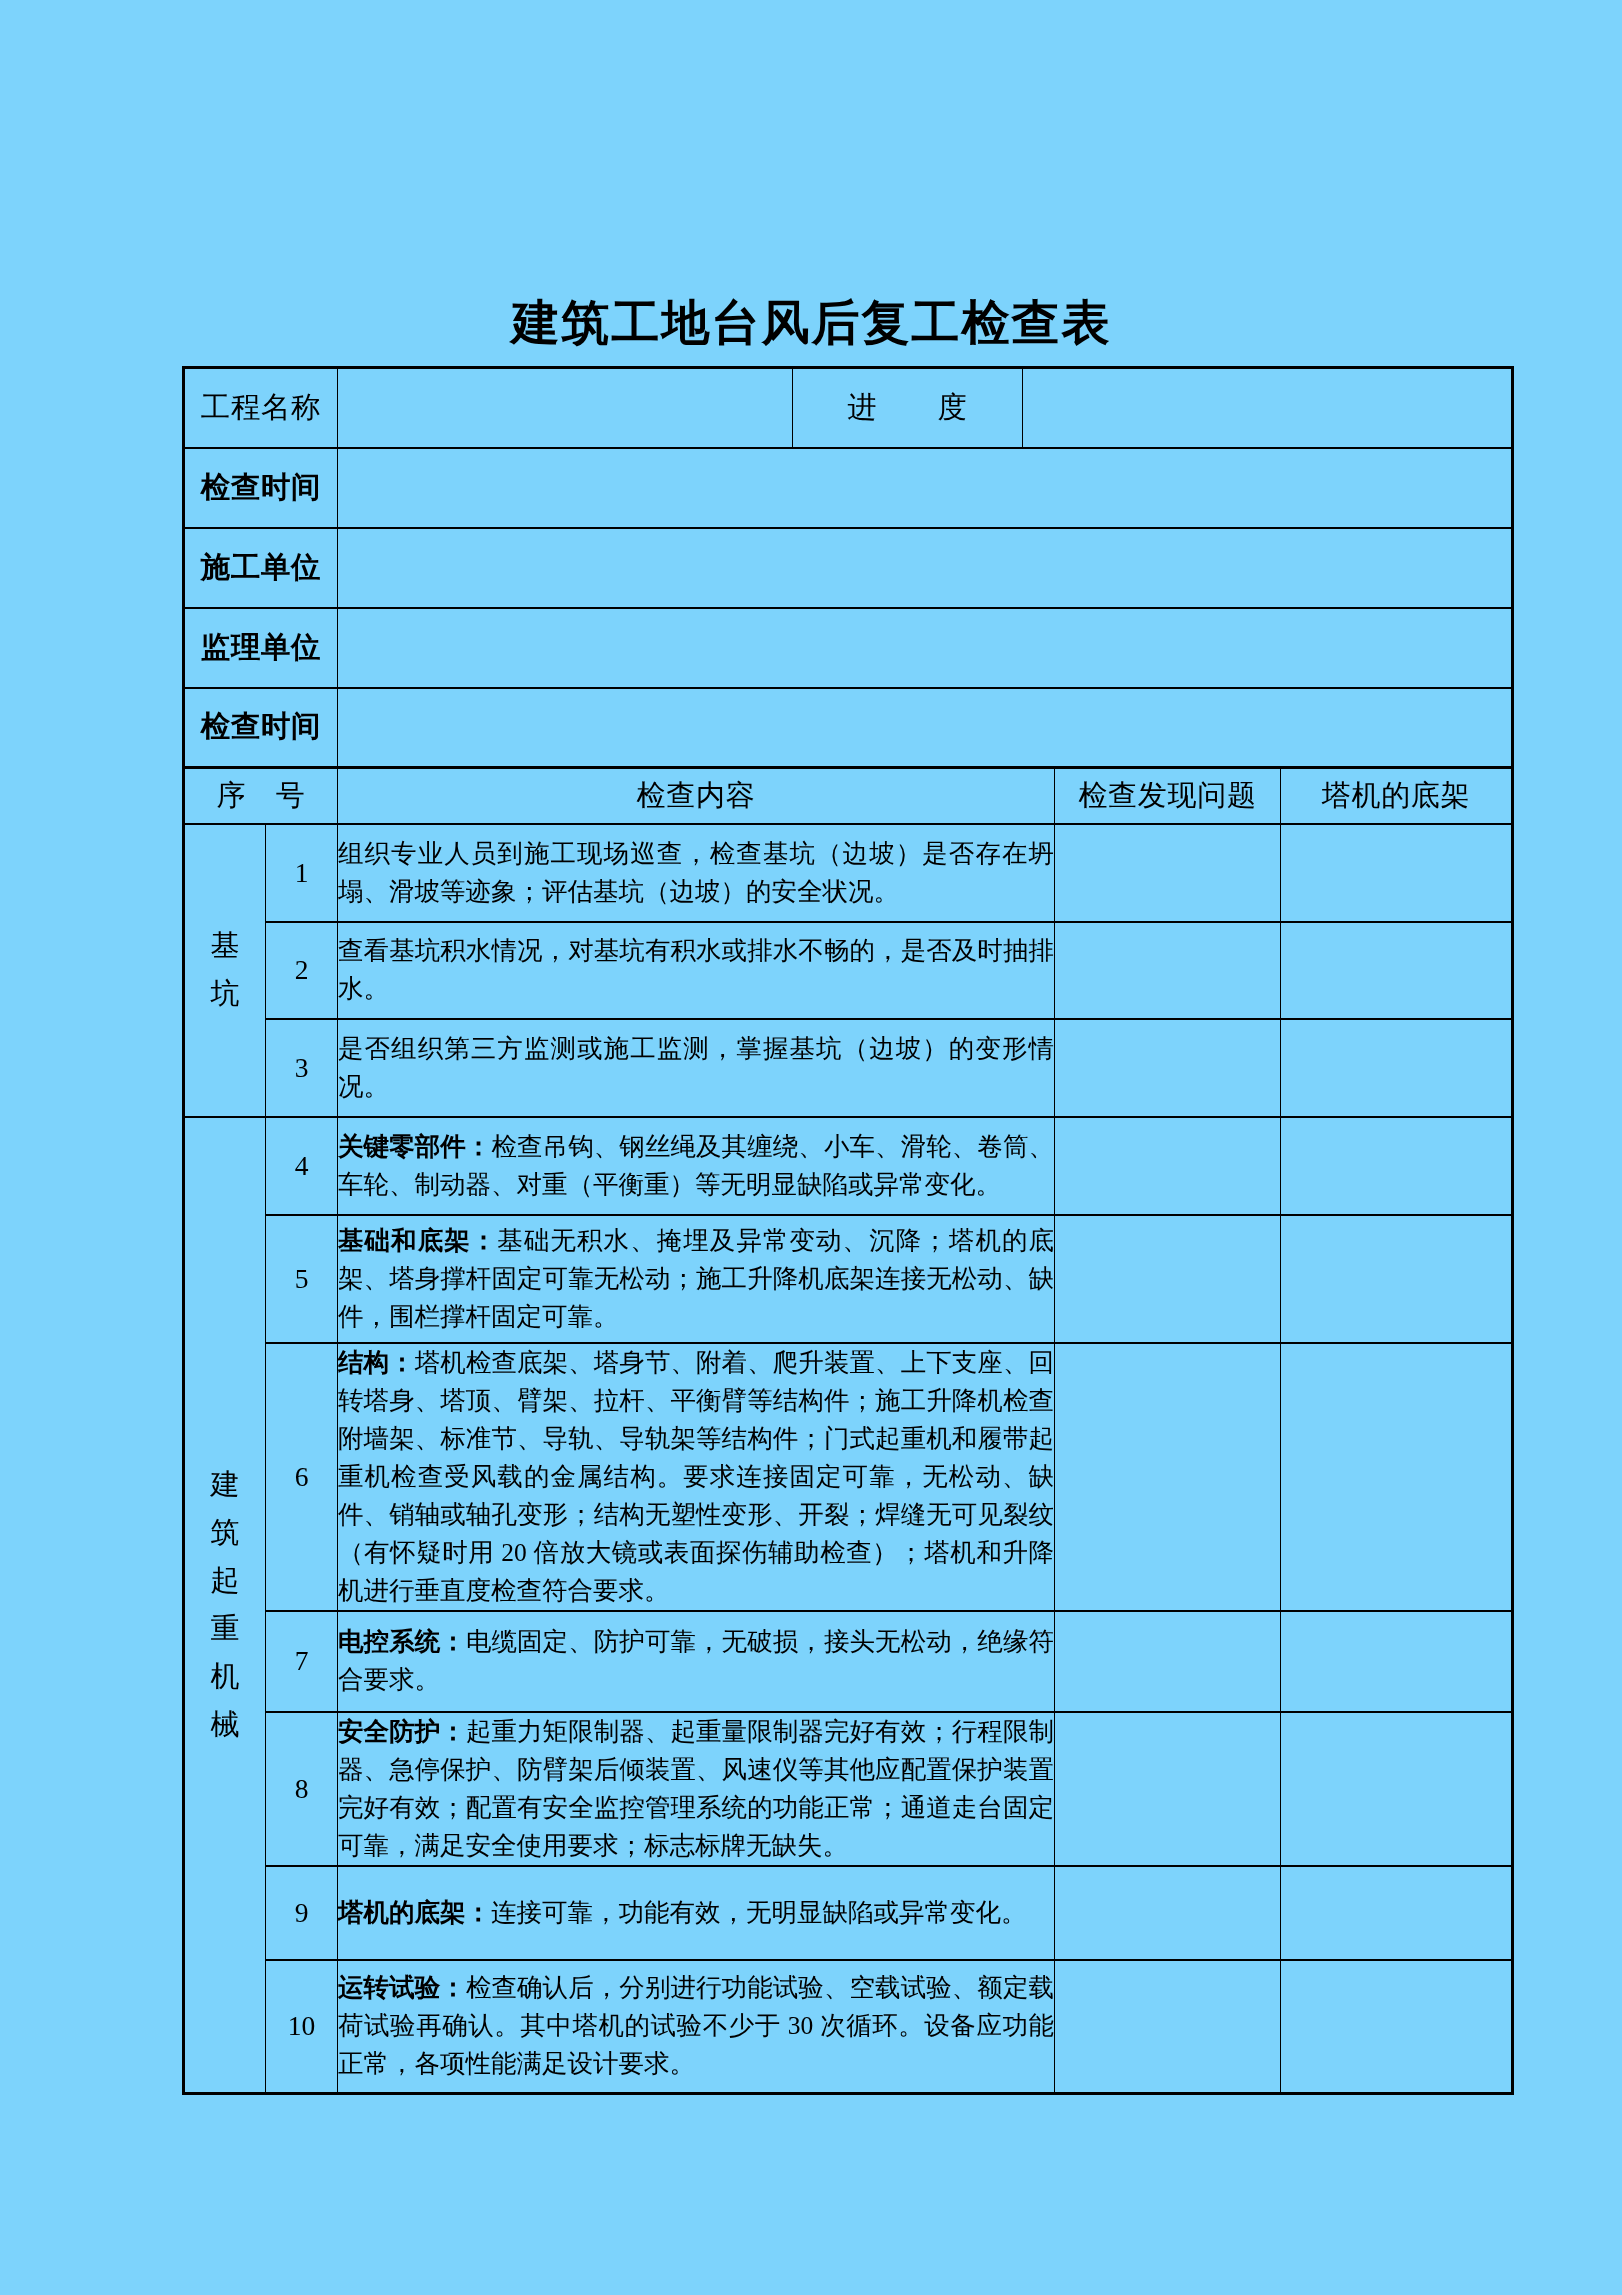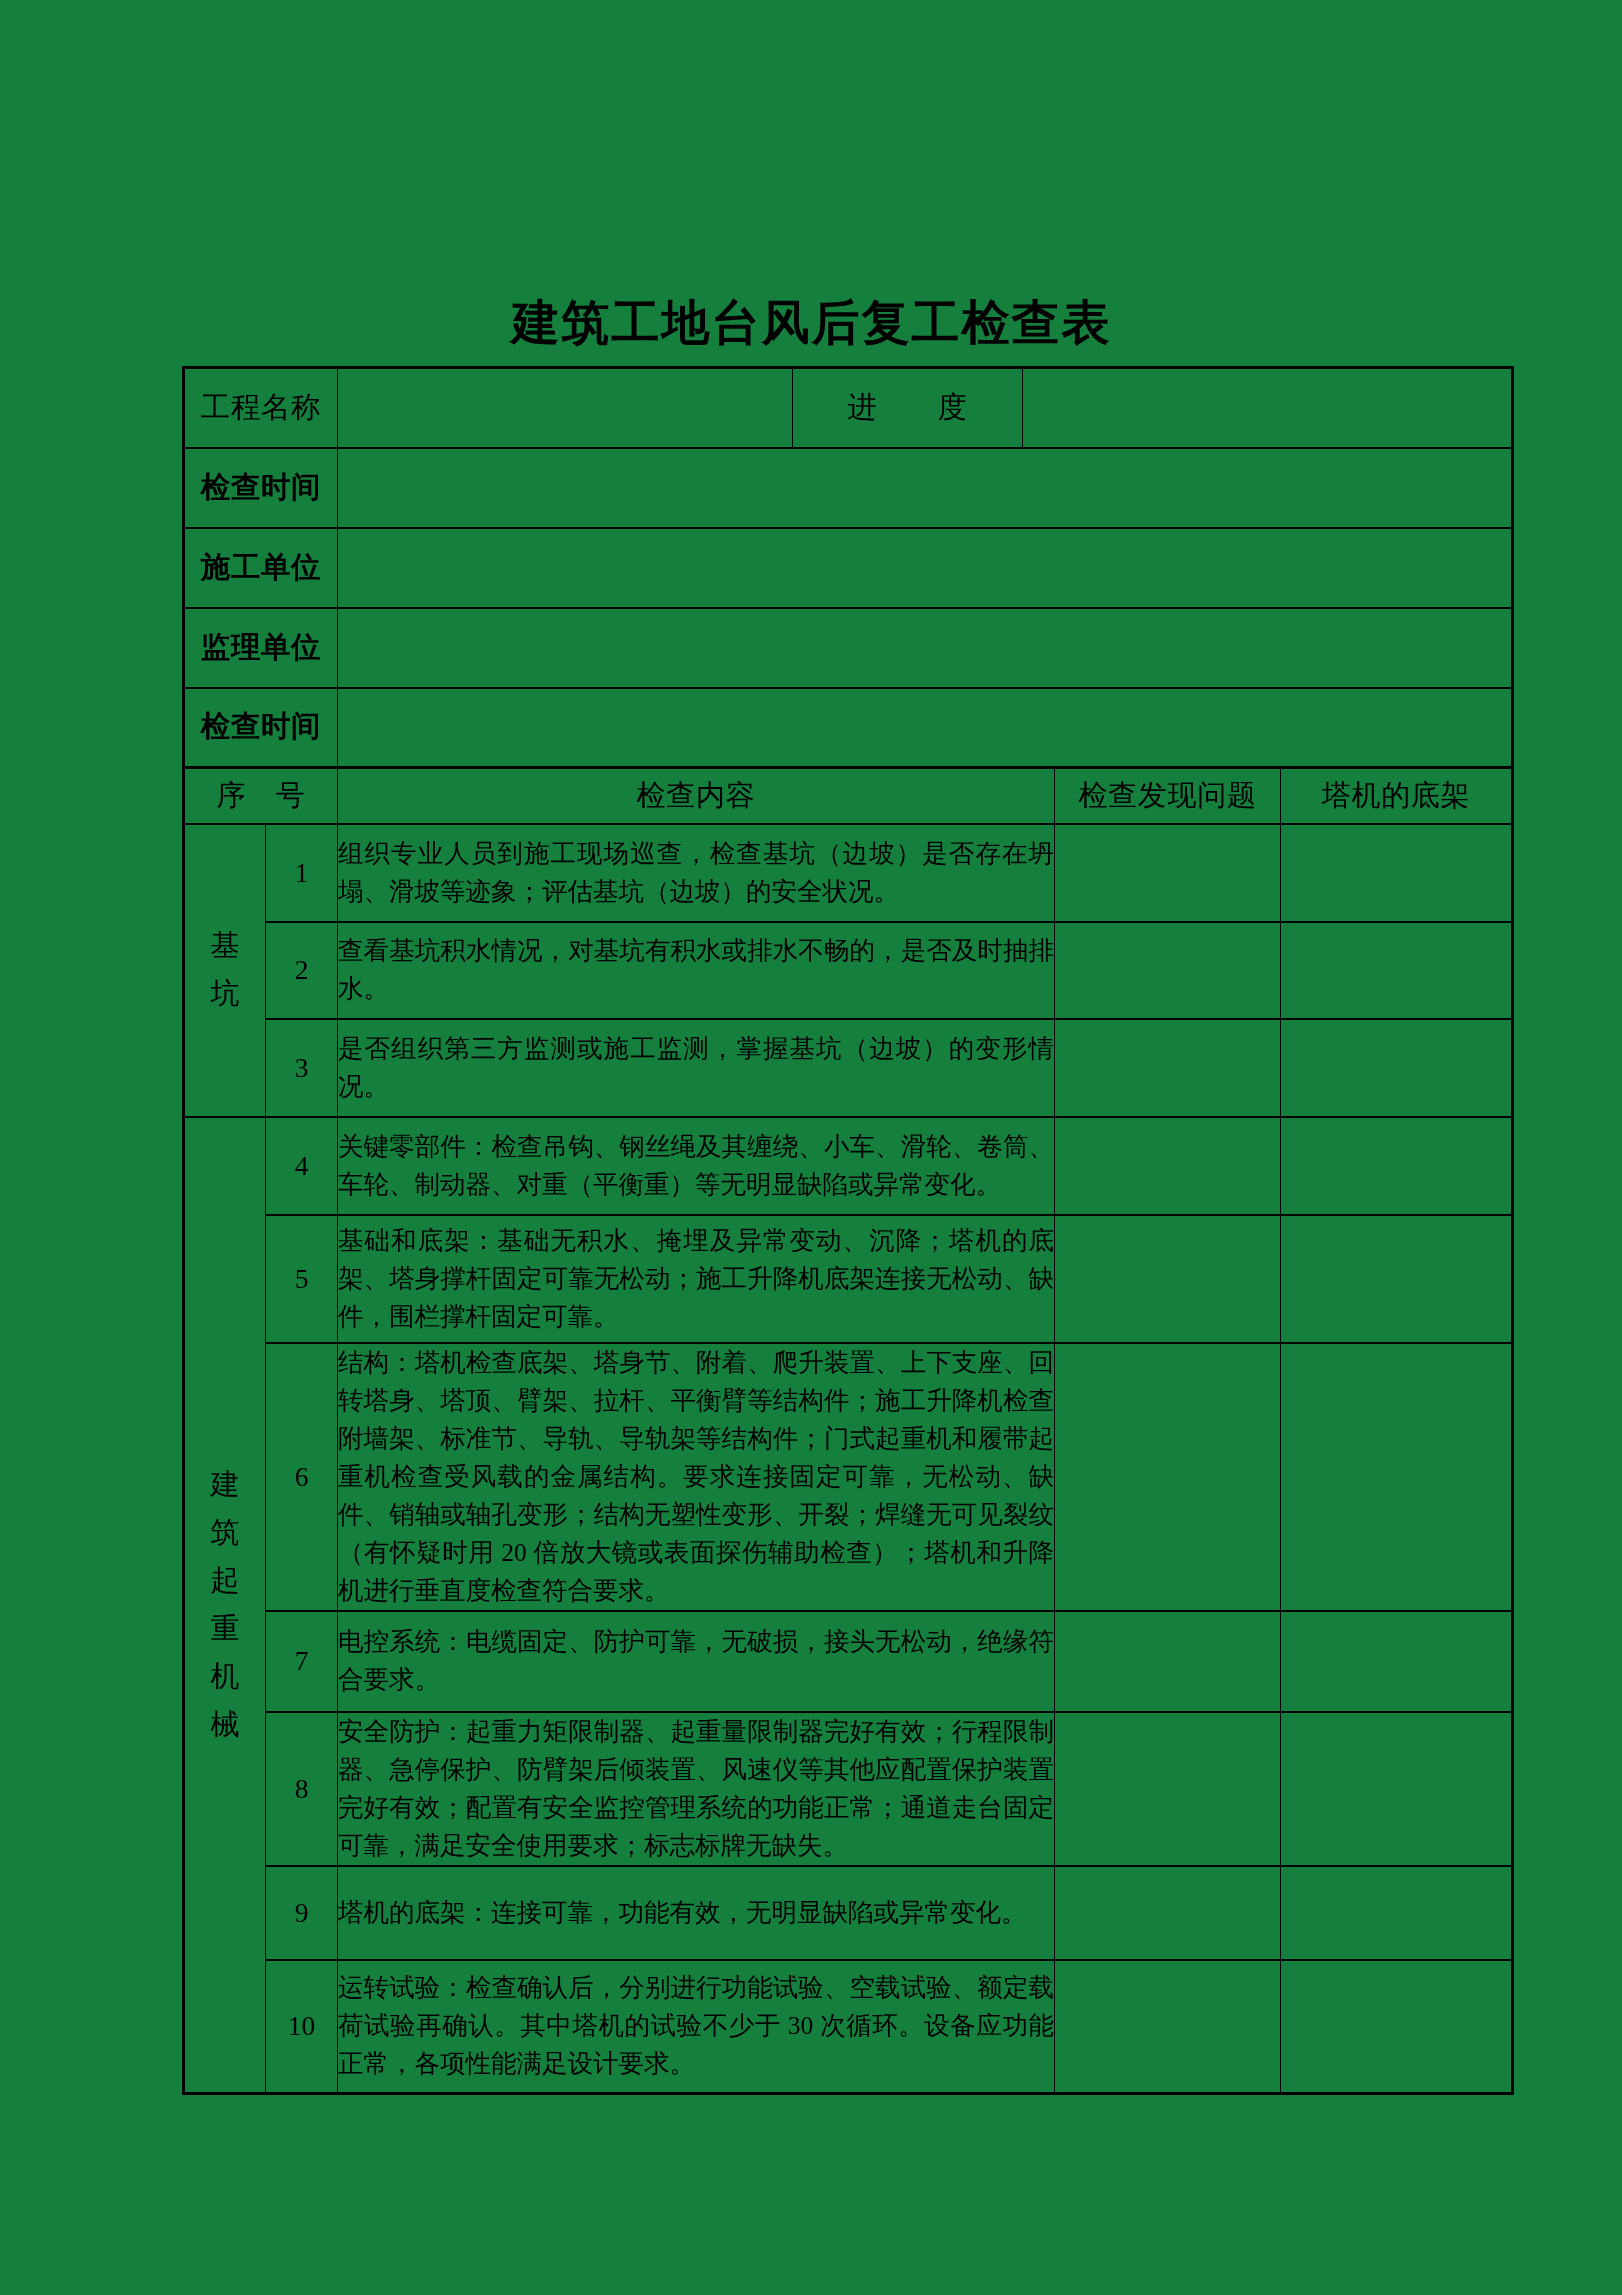--- a/index.html
+++ b/index.html
@@ -1,21 +1,21 @@
 <!DOCTYPE html>
 <html style="font-size:10.5px"><head>
 <meta charset="utf-8">
 <style>
   html,body{margin:0;padding:0;background:#ffffff;}
   body{
     width:1623px;height:2295px;
     font-family:"Liberation Serif","DejaVu Serif",serif;
     color:#000;
   }
-  .page{position:relative;width:1623px;height:2295px;background:#15803d;overflow:hidden;}
+  .page{position:relative;width:1623px;height:2295px;background:#7dd3fc;overflow:hidden;}
   .doc-title{
     margin:289px 0 0 0;
     text-align:center;
     font-size:48px;
     font-weight:bold;
     line-height:68px;
     letter-spacing:2px;
     white-space:nowrap;
   }
   table.form{
@@ -76,21 +76,21 @@
     line-height:1.65;
     text-align:center;
   }
   .content-cell{
     font-size:25.5px;
     line-height:38px;
     text-align:justify;
     padding:6.5px 19.6px;
     margin-top:48px;
   }
-  .content-cell .lead{font-weight:normal;}
+  .content-cell .lead{font-weight:bold;}
 </style>
 </head>
 <body>
 
 <div class="page">
 
   <div class="doc-title">建筑工地台风后复工检查表</div>
 
   <table class="form">
     <colgroup>

